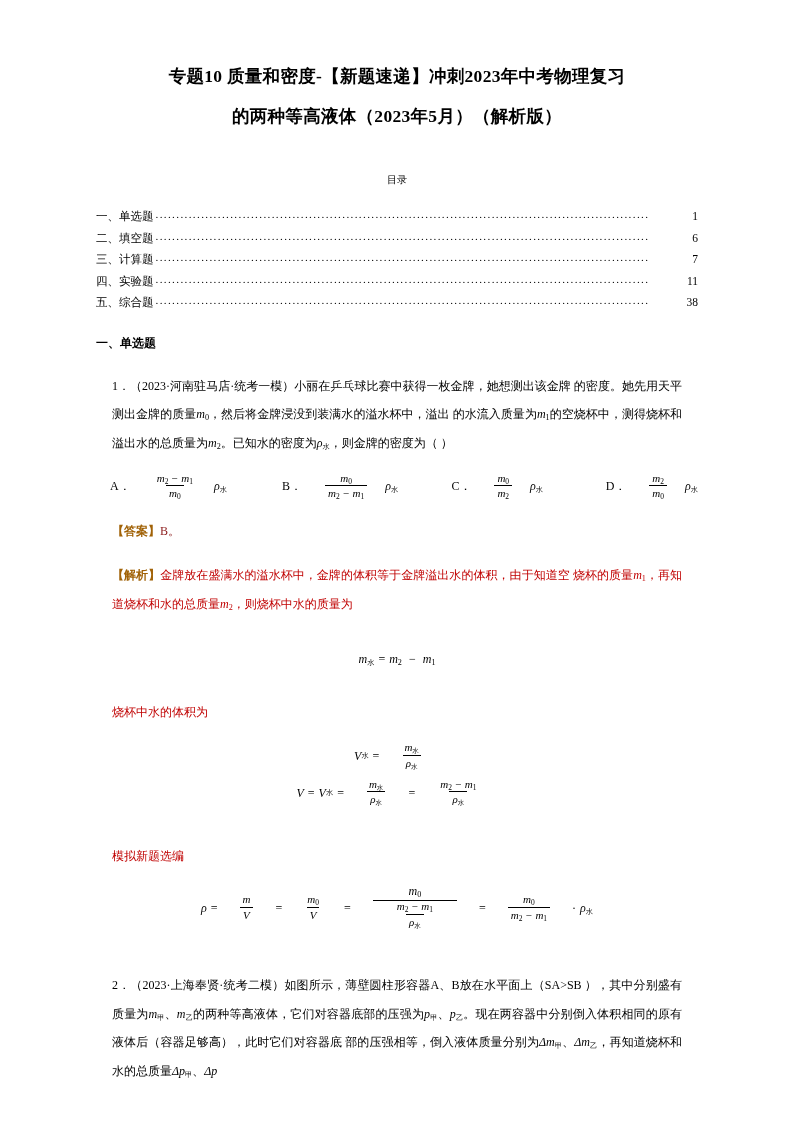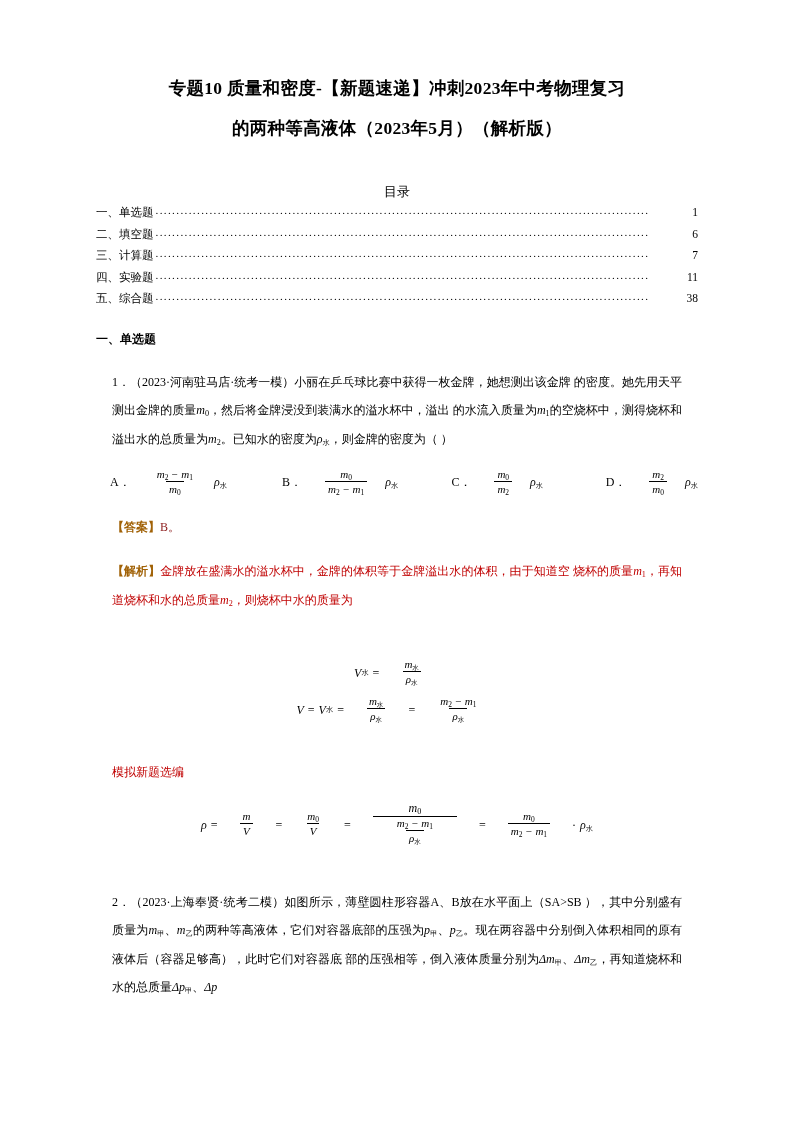--- a/index.html
+++ b/index.html
@@ -10,21 +10,21 @@
   body {
     width: 794px;
     height: 1123px;
     position: relative;
     font-family: "Liberation Serif", "DejaVu Serif", serif;
     color: #000000;
     overflow: hidden;
   }
   .page {
     position: absolute;
-    left: 0; top: 12px;
+    left: 0; top: 0;
     width: 794px;
     height: 1000px;
     padding: 0;
     box-sizing: border-box;
   }
 
   
   .doc-title {
     margin: 0;
     padding-top: 56px;
@@ -37,23 +37,23 @@
     color: #000;
   }
   .doc-title .line2 { display: block; }
 
   
   .toc {
     margin: 34px 96px 0 96px;
   }
   .toc-heading {
     text-align: center;
-    font-size: 13px;
+    font-size: 10px;
     line-height: 20px;
-    margin-bottom: 0;
+    margin-bottom: 16px;
   }
   .toc-row {
     display: flex;
     align-items: baseline;
     font-size: 11.5px;
     line-height: 21.5px;
     white-space: nowrap;
   }
   .toc-label { flex: 0 0 auto; }
   .toc-dots {
@@ -257,23 +257,27 @@
         <span class="tag">【答案】</span><span class="ans-letter">B。</span>
       </p>
 
       <p class="para red">
         <span class="tag">【解析】</span><span>金牌放在盛满水的溢水杯中，金牌的体积等于金牌溢出水的体积，由于知道空</span>
         <span>烧杯的质量</span><span class="math">m<sub>1</sub></span><span>，再知道烧杯和水的总质量</span><span class="math">m<sub>2</sub></span><span>，则烧杯中水的质量为</span>
       </p>
 
       <div class="spacer-sm"></div>
 
+      <div class="eqline">
+        <span class="math">m<span class="cjk-sub">水</span><span class="eq-op">=</span>m<sub>2</sub> <span class="eq-op">−</span> m<sub>1</sub></span>
+      </div>
 
       <div class="spacer-sm"></div>
 
+      <p class="para red">烧杯中水的体积为</p>
 
       <div class="eqline tall">
         <span class="math eq-inner">V<span class="cjk-sub">水</span><span class="eq-op">=</span><span class="frac">
               <span class="num">m<span class="cjk-sub">水</span></span>
               <span class="den">ρ<span class="cjk-sub">水</span></span>
             </span></span>
       </div>
 
 
       <div class="eqline tall">

